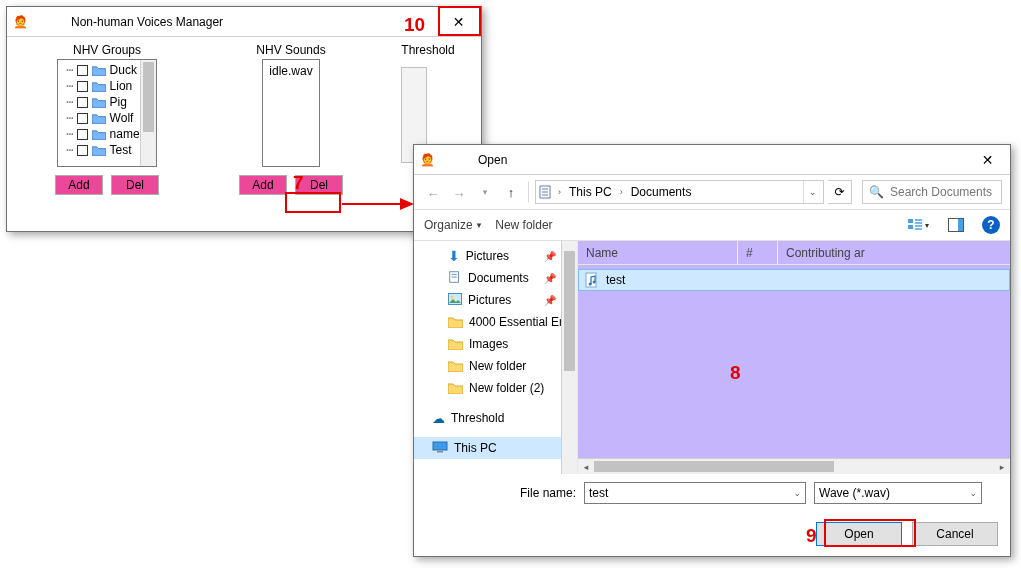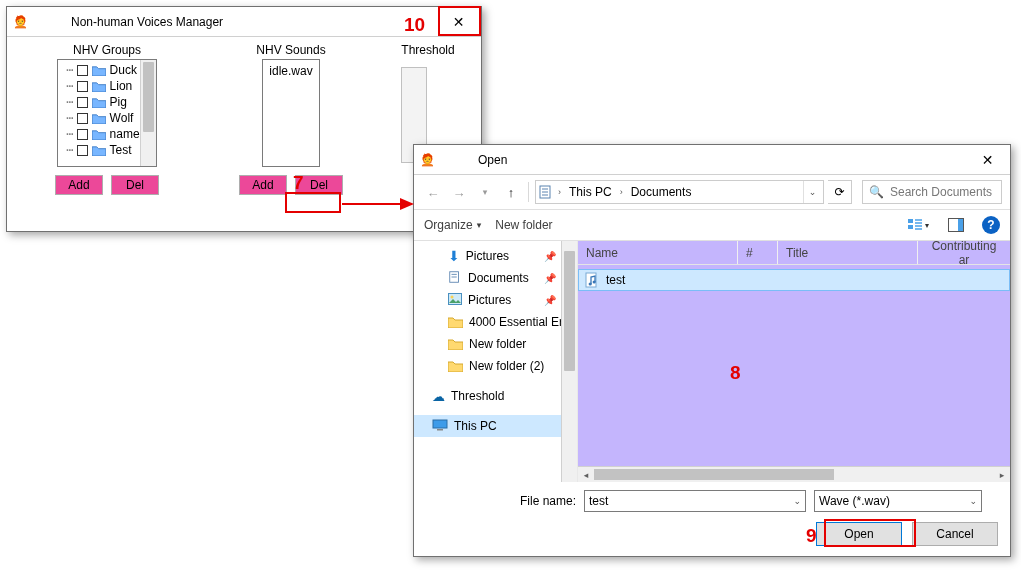--- a/index.html
+++ b/index.html
@@ -306,21 +306,21 @@
     width: 16px; height: 100%; display: flex; align-items: center; justify-content: center;
     font-size: 9px; color: #606060;
   }
   .hscroll .track { flex: 1; height: 100%; position: relative; }
   .hscroll .thumb {
     position: absolute; top: 2px; bottom: 2px; left: 0; width: 60%;
     background: #c2c2c2;
   }
   .bottom-area {
     padding: 8px 12px 10px 12px;
-    display: flex; flex-direction: column; gap: 10px;
+    display: flex; flex-direction: column; gap: 18px;
   }
   .fn-row {
     display: flex; align-items: center; gap: 8px;
   }
   .fn-row .lbl { width: 150px; text-align: right; }
   .combo {
     height: 22px;
     border: 1px solid #7a7a7a;
     background: #fff;
     display: flex; align-items: center;
@@ -571,20 +571,28 @@
               </svg>
             </span>
           <span>4000 Essential Er</span>
         </div>
         <div class="nav-item level2">
           <span class="folder-ye">
               <svg viewBox="0 0 15 12">
                 <path d="M0 2 L5 2 L7 4 L15 4 L15 12 L0 12 Z" fill="#ffd970" stroke="#d6a92f"></path>
               </svg>
             </span>
+          <span>Images</span>
+        </div>
+        <div class="nav-item level2">
+          <span class="folder-ye">
+              <svg viewBox="0 0 15 12">
+                <path d="M0 2 L5 2 L7 4 L15 4 L15 12 L0 12 Z" fill="#ffd970" stroke="#d6a92f"></path>
+              </svg>
+            </span>
           <span>New folder</span>
         </div>
         <div class="nav-item level2">
           <span class="folder-ye">
               <svg viewBox="0 0 15 12">
                 <path d="M0 2 L5 2 L7 4 L15 4 L15 12 L0 12 Z" fill="#ffd970" stroke="#d6a92f"></path>
               </svg>
             </span>
           <span>New folder (2)</span>
         </div>
@@ -605,21 +613,20 @@
         </div>
         <div class="scrollbar-v">
           <div class="thumb" style="top:10px;height:120px;"></div>
         </div>
       </div>
 
       <div class="content-pane">
         <div class="col-headers">
           <div class="ch" style="width:160px;">Name</div>
           <div class="ch" style="width:40px;">#</div>
-          <div class="ch" style="width:140px;">Title</div>
           <div class="ch" style="flex:1;border-right:none;text-align:center;">Contributing ar</div>
         </div>
         <div class="file-list">
           <div class="file-row selected">
             <span class="file-icon">
               <svg viewBox="0 0 16 16">
                   <rect x="2" y="1" width="10" height="14" fill="#fff" stroke="#7aa9d4"></rect>
                   <path d="M7 12 L7 5 L11 4 L11 10" fill="none" stroke="#3a78b8" stroke-width="1.3"></path>
                   <circle cx="6.2" cy="12" r="1.6" fill="#3a78b8"></circle>
                   <circle cx="10.2" cy="10" r="1.6" fill="#3a78b8"></circle>

